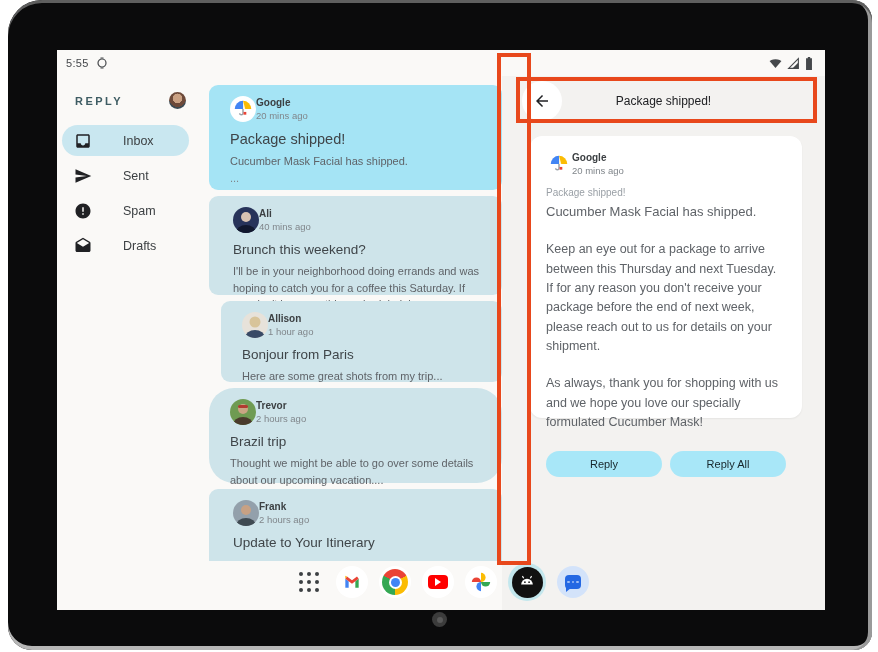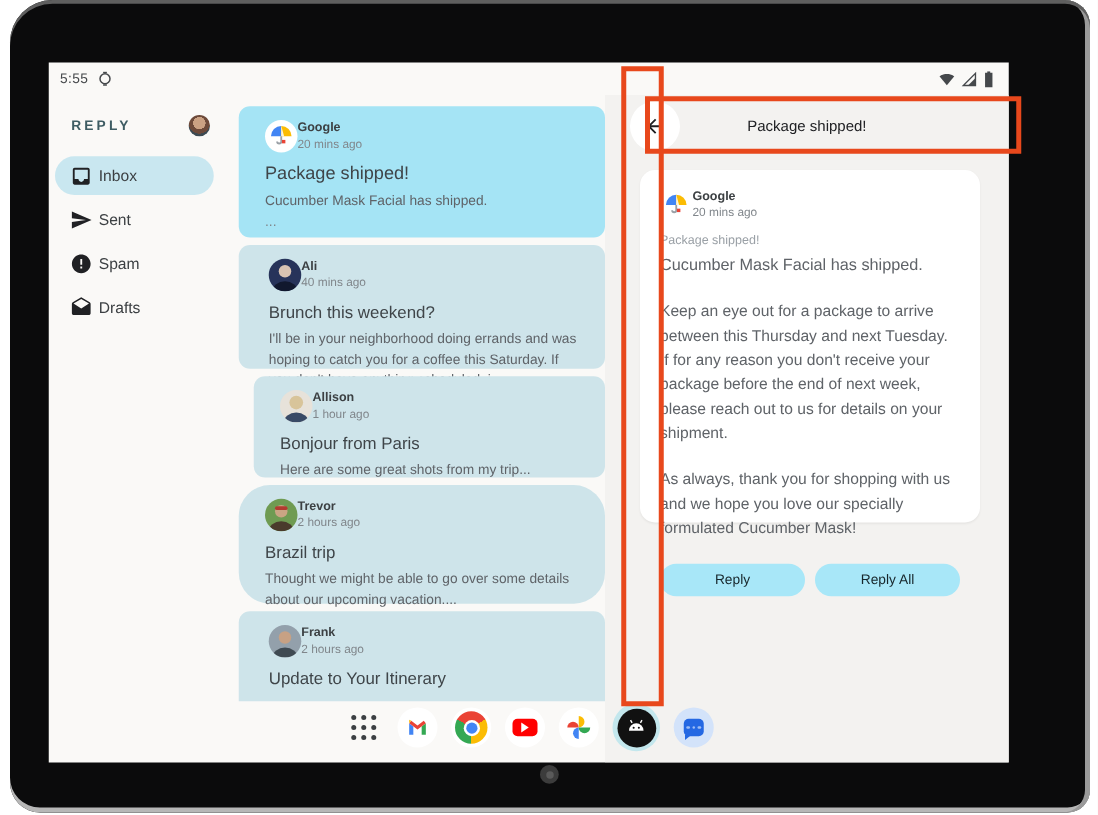--- a/index.html
+++ b/index.html
@@ -8,38 +8,38 @@
 
   
   .tablet{position:absolute;left:8px;top:0;width:864px;height:650px;background:#0b0b0c;
           border-radius:34px 20px 18px 24px;
           box-shadow:inset 0 3px 0 #5f5f5f,inset -4px 0 0 #9a9a9a,inset 0 -4px 0 #b7b7b7;}
   .camera-dot{position:absolute;left:424px;top:612px;width:15px;height:15px;border-radius:50%;
           background:#3c3c3c;display:flex;align-items:center;justify-content:center;}
   .camera-dot::after{content:"";width:6px;height:6px;border-radius:50%;background:#5a5a5a;}
 
   
-  .screen{position:absolute;left:31px;top:50px;width:768px;height:560px;background:var(--app_bg);
+  .screen{position:absolute;left:49px;top:50px;width:768px;height:560px;background:var(--app_bg);
           overflow:hidden;}
 
   
   .statusbar{position:absolute;top:0;left:0;right:0;height:26px;display:flex;align-items:center;
              justify-content:space-between;padding:0 12px 0 9px;box-sizing:border-box;color:#45484b;}
   .sb-left{display:flex;align-items:center;gap:7px;font-size:11px;letter-spacing:.3px;}
   .sb-right{display:flex;align-items:center;gap:5px;}
   .sb-right svg{display:block;}
 
   
   .nav{position:absolute;left:0;top:26px;width:152px;bottom:50px;}
   .nav-header{display:flex;align-items:center;justify-content:space-between;padding:16px 23px 16px 18px;}
   .nav-title{font-size:11px;font-weight:bold;letter-spacing:2.5px;color:var(--brand);}
   .mini-avatar{width:17px;height:17px;border-radius:50%;
                background:radial-gradient(circle at 50% 38%,#caa183 0 36%,#6d4a3a 37% 62%,#3c4a52 63%);}
   .nav-item{display:flex;align-items:center;height:31px;margin:0 20px 4px 5px;padding-left:12px;
-            border-radius:16px;gap:5px;}
+            border-radius:16px;gap:31px;}
   .nav-item.active{background:var(--nav_pill);}
   .nav-item svg{flex:0 0 auto;}
   .nav-label{font-size:12.5px;color:#3c4043;}
 
   
   .list{position:absolute;left:152px;top:26px;width:293px;bottom:50px;display:flex;
         flex-direction:column;gap:6px;padding-top:9px;box-sizing:border-box;}
   .card{background:var(--card);border-radius:9px;padding:11px 18px 11px 21px;box-sizing:border-box;}
   .card.selected{background:var(--selected_card);}
   .card-head{display:flex;align-items:flex-end;}

